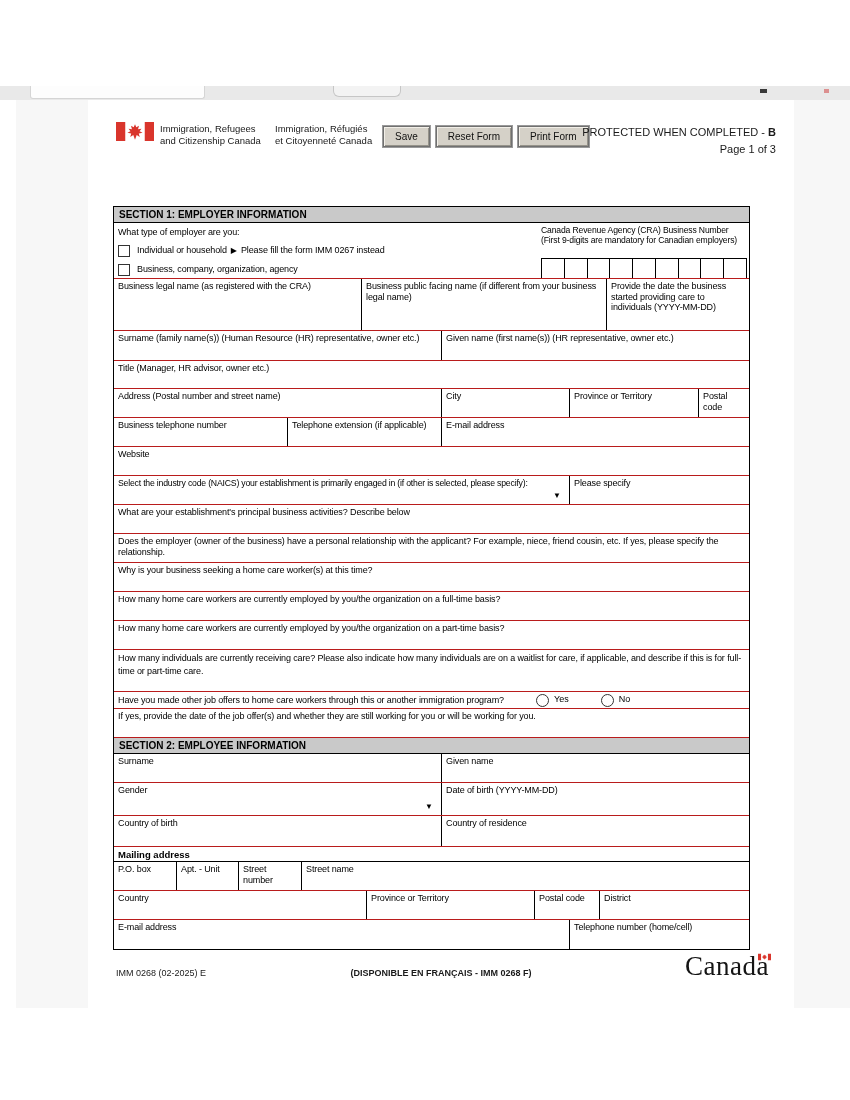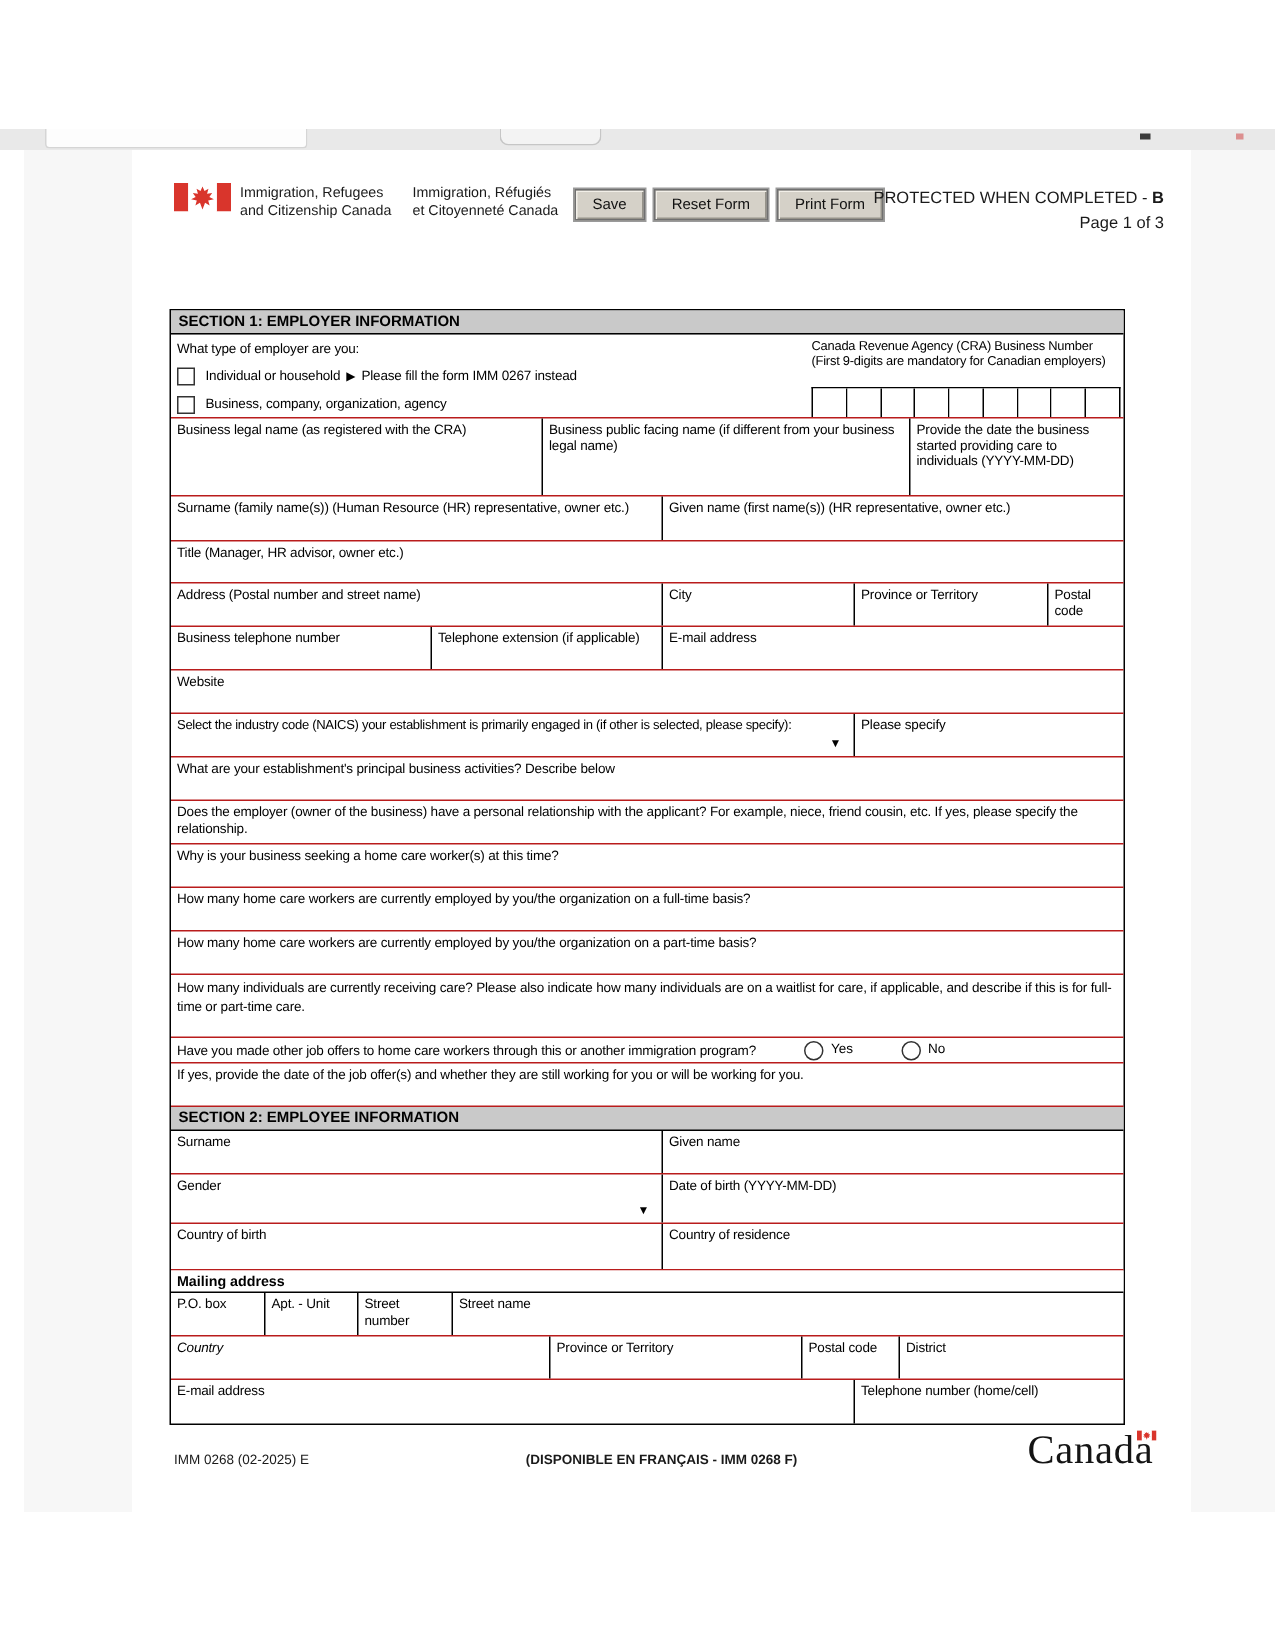--- a/index.html
+++ b/index.html
@@ -300,21 +300,21 @@
           </div>
       <div class="fcell" style="width:63px;">
             <span class="lbl">Street number</span>
           </div>
       <div class="fcell" style="width:268px;">
             <span class="lbl">Street name</span>
           </div>
     </div>
 
     <div class="frow" style="height:29px;">
-      <div class="fcell" style="width:253px;font-style:italic;">
+      <div class="fcell" style="width:253px;">
             <span class="lbl">Country</span>
           </div>
       <div class="fcell" style="width:168px;">
             <span class="lbl">Province or Territory</span>
           </div>
       <div class="fcell" style="width:65px;">
             <span class="lbl">Postal code</span>
           </div>
       <div class="fcell" style="flex:1;">
             <span class="lbl">District</span>

